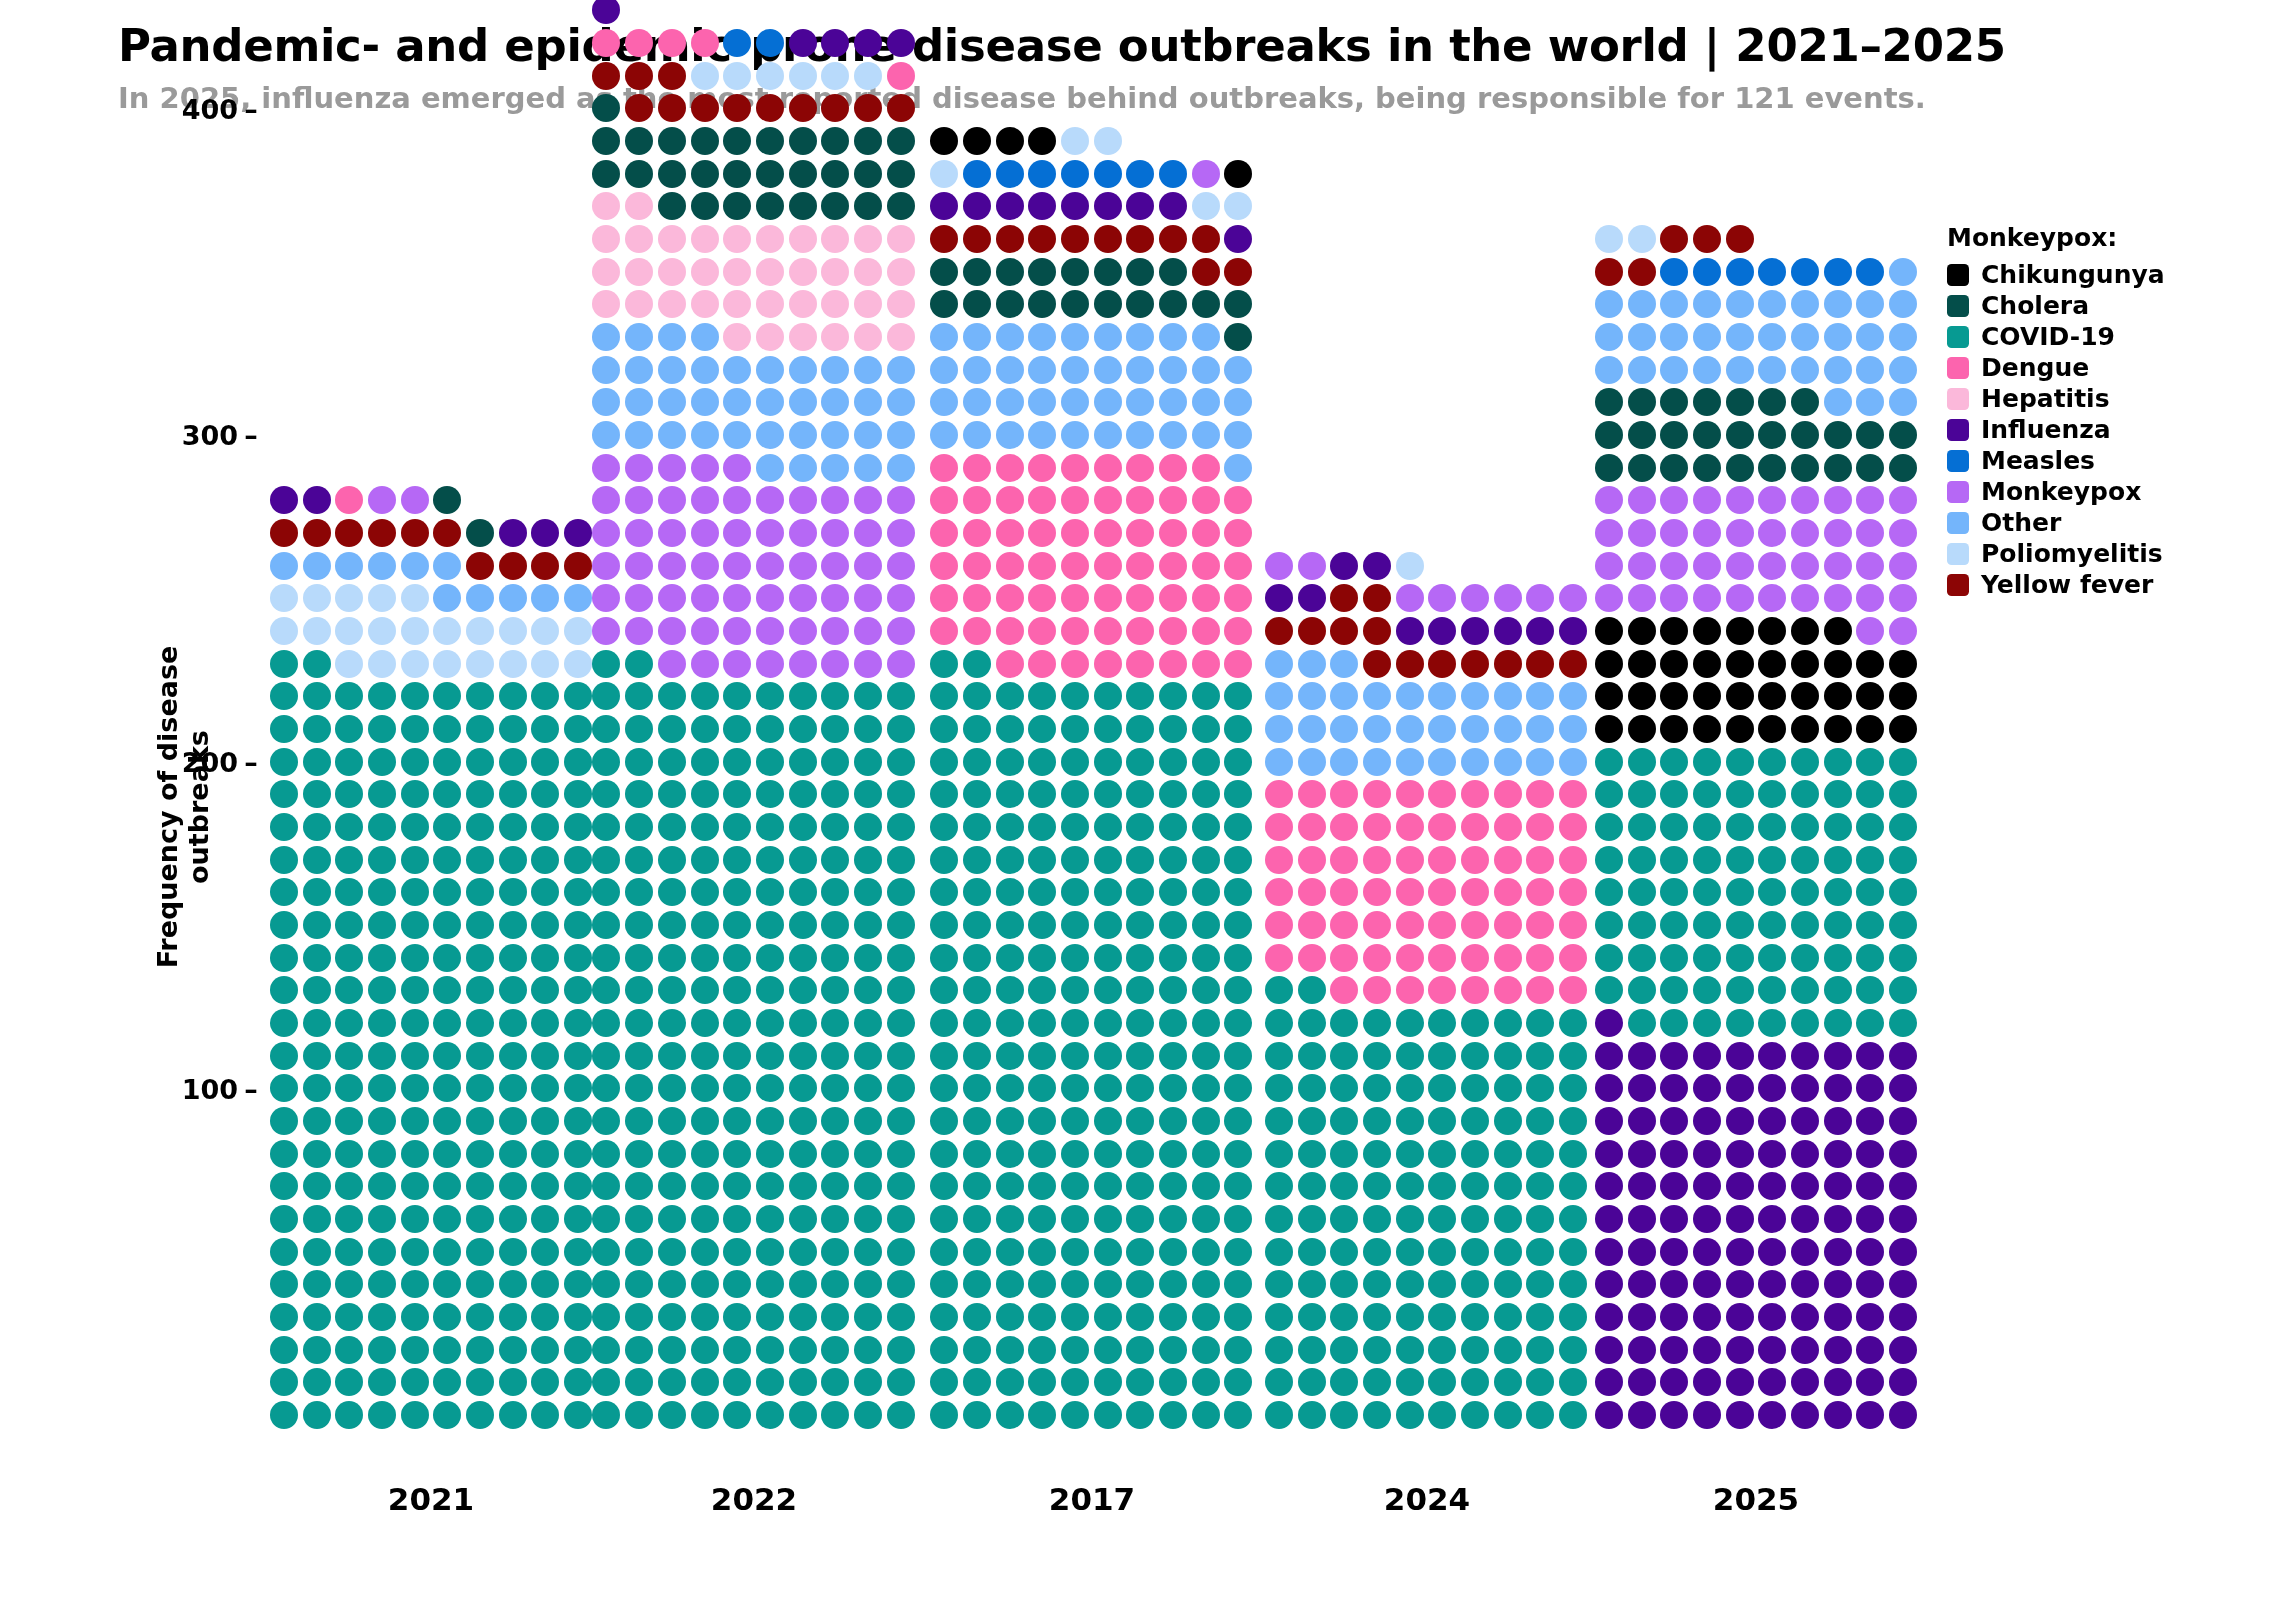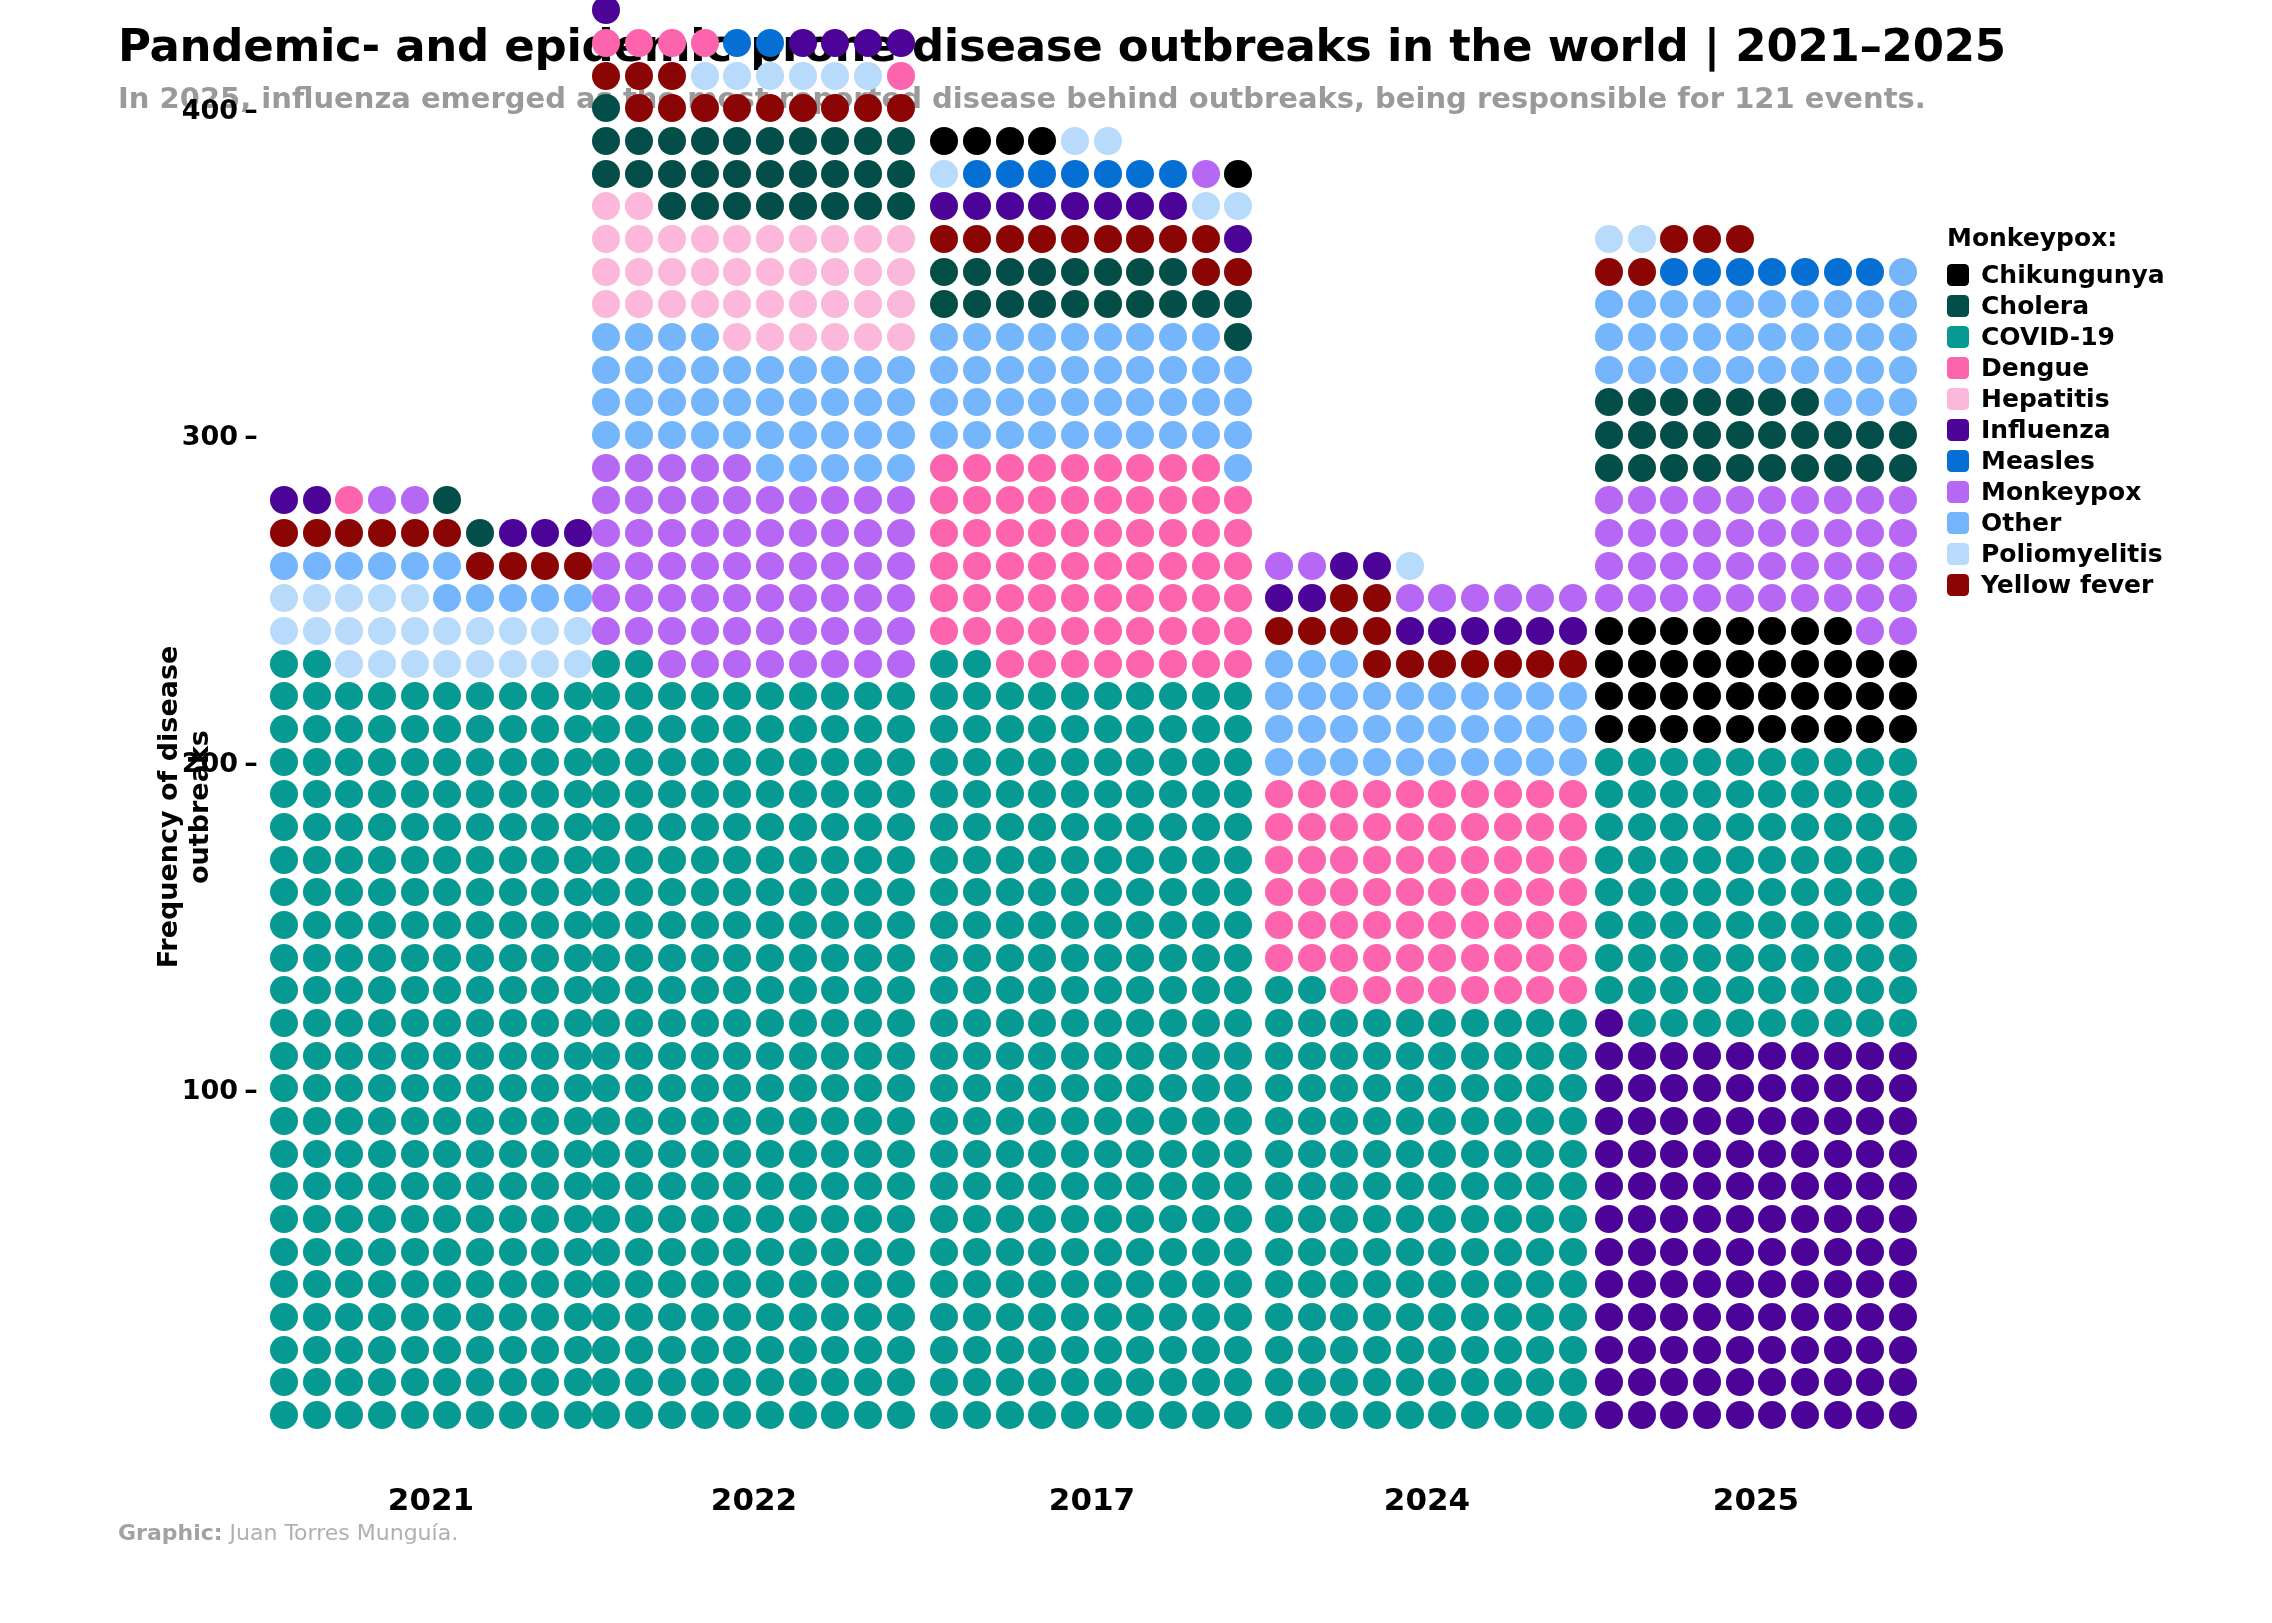--- a/index.html
+++ b/index.html
@@ -1881,17 +1881,16 @@
           <div class="legend-label">Poliomyelitis</div>
         </div>
         <div class="legend-row">
           <div class="legend-swatch" style="background: rgb(140, 5, 5);"></div>
           <div class="legend-label">Yellow fever</div>
         </div>
       </div>
   </div>
 
   <div class="footer">
-    <div><b>Graphic:</b><span> Juan Torres Munguía.</span></div>
   </div>
 
 </div>
 
 
 </body></html>

